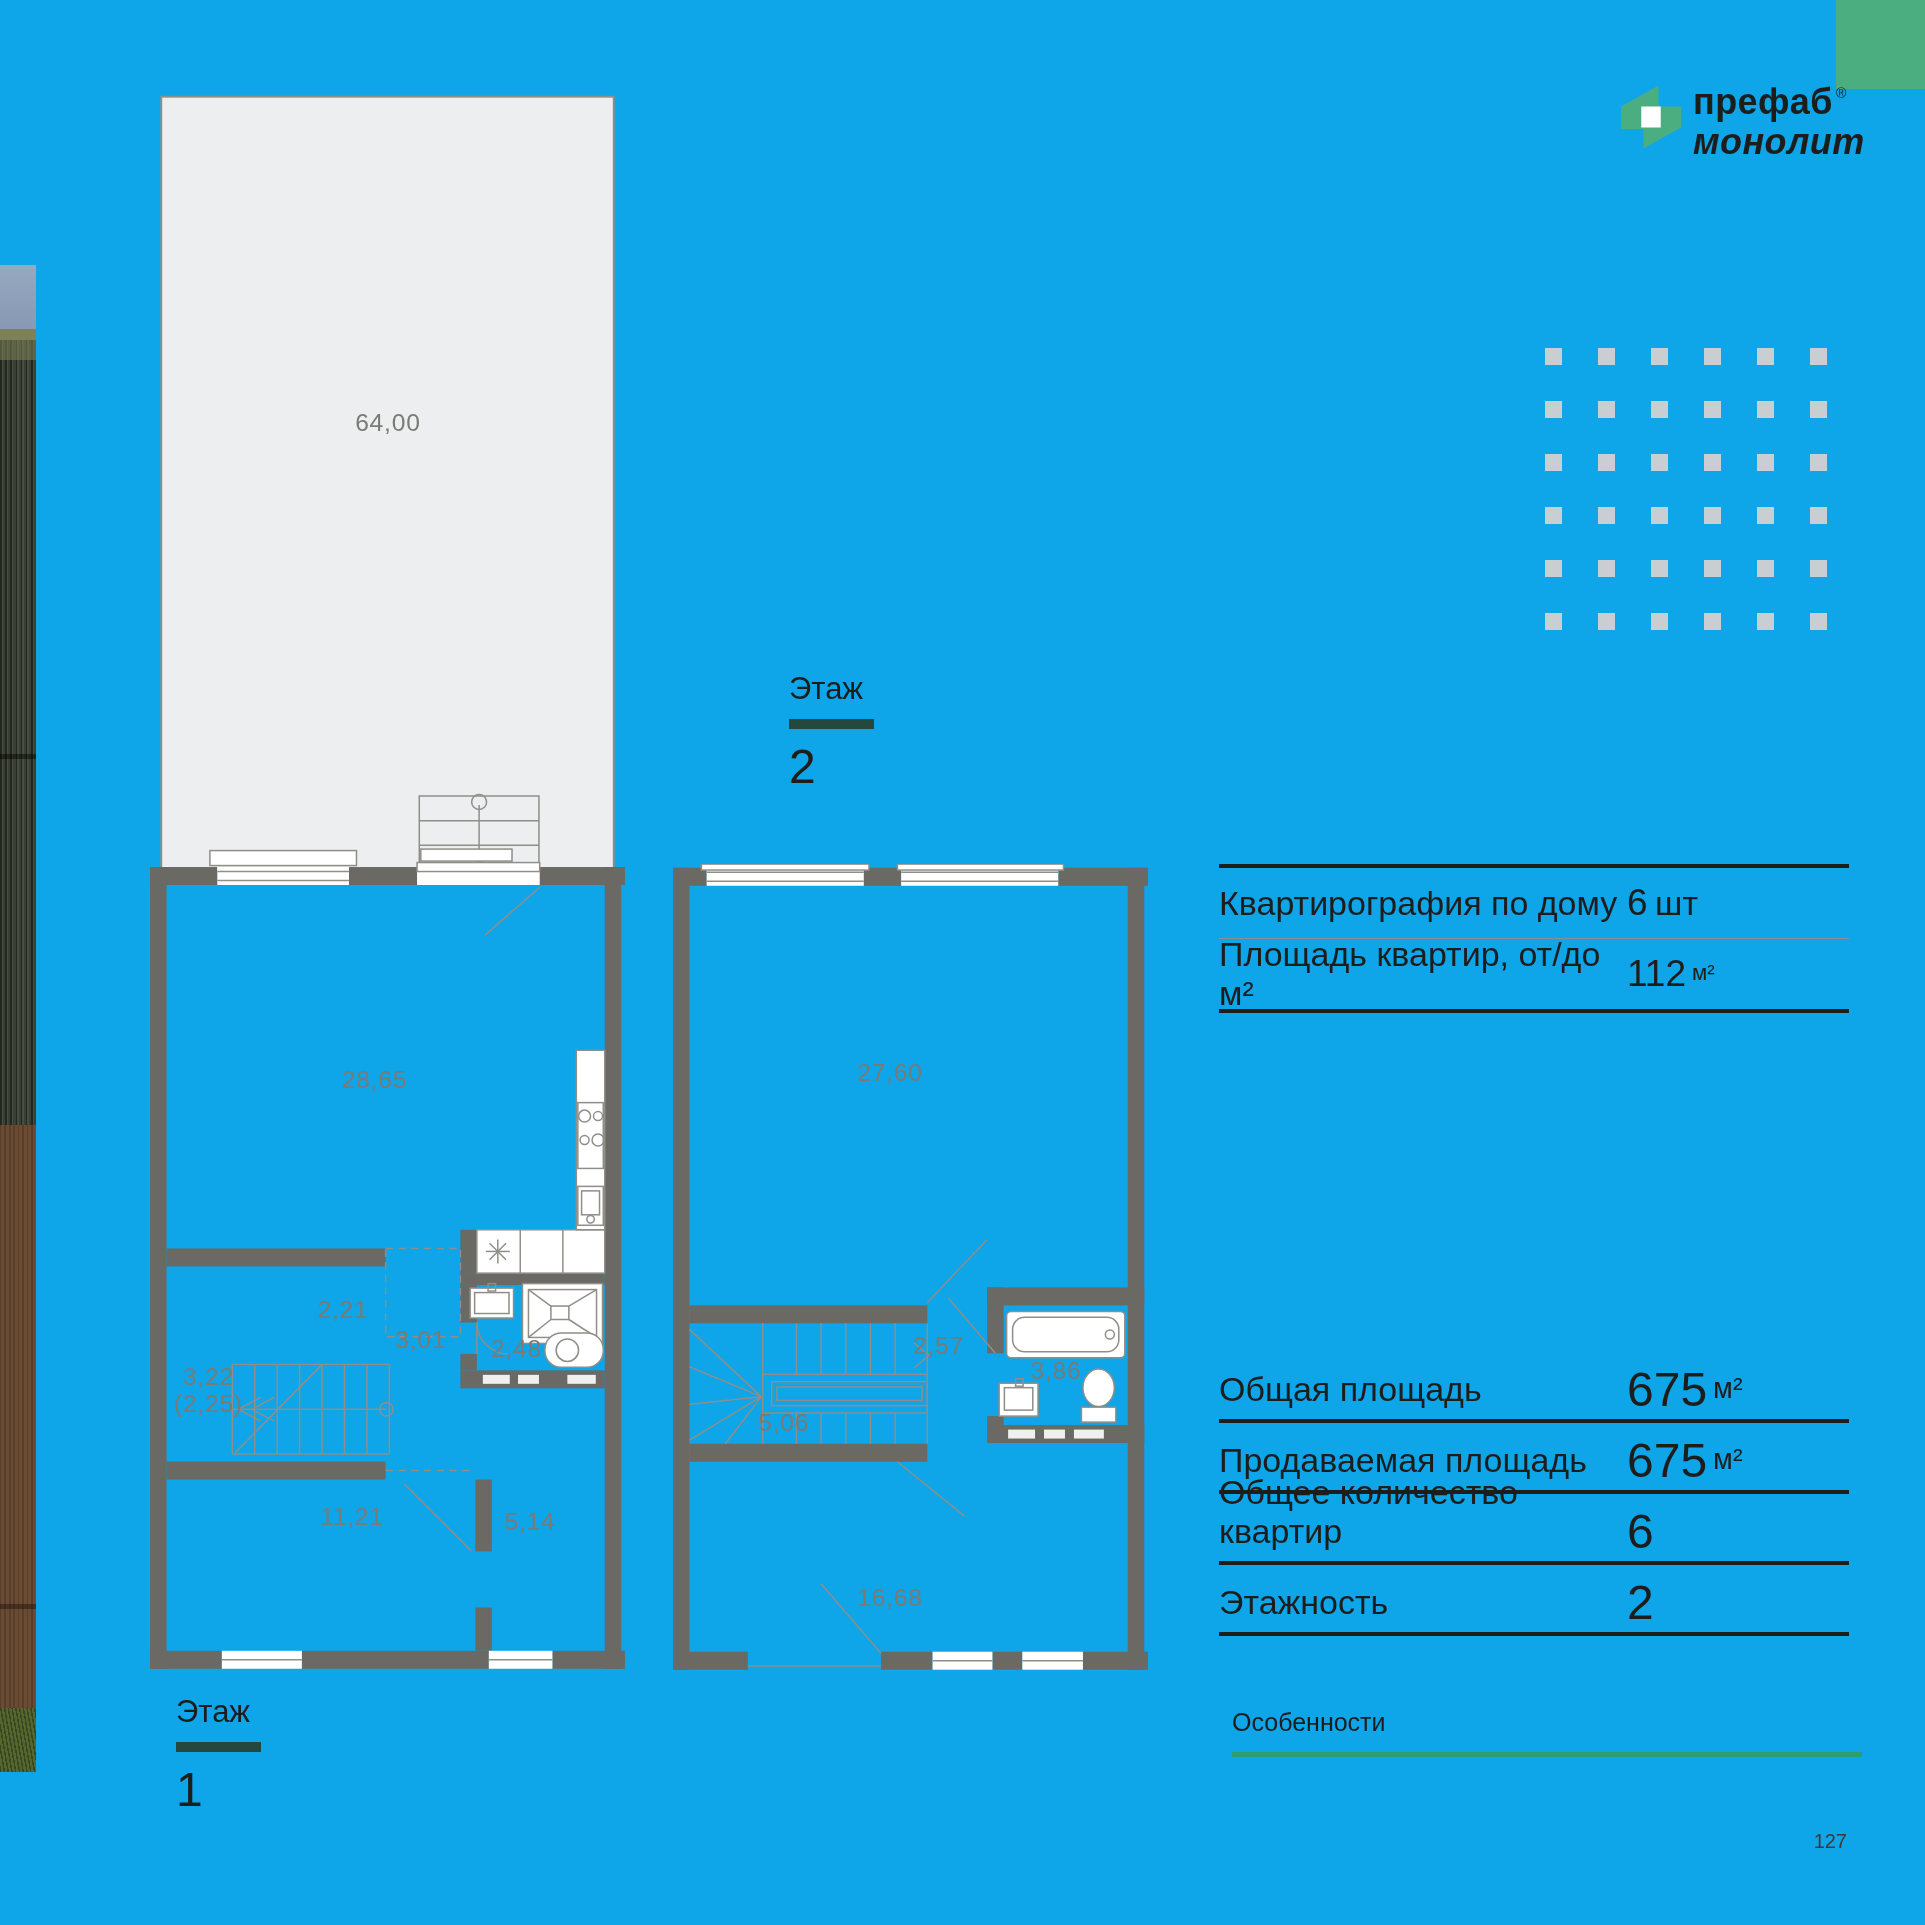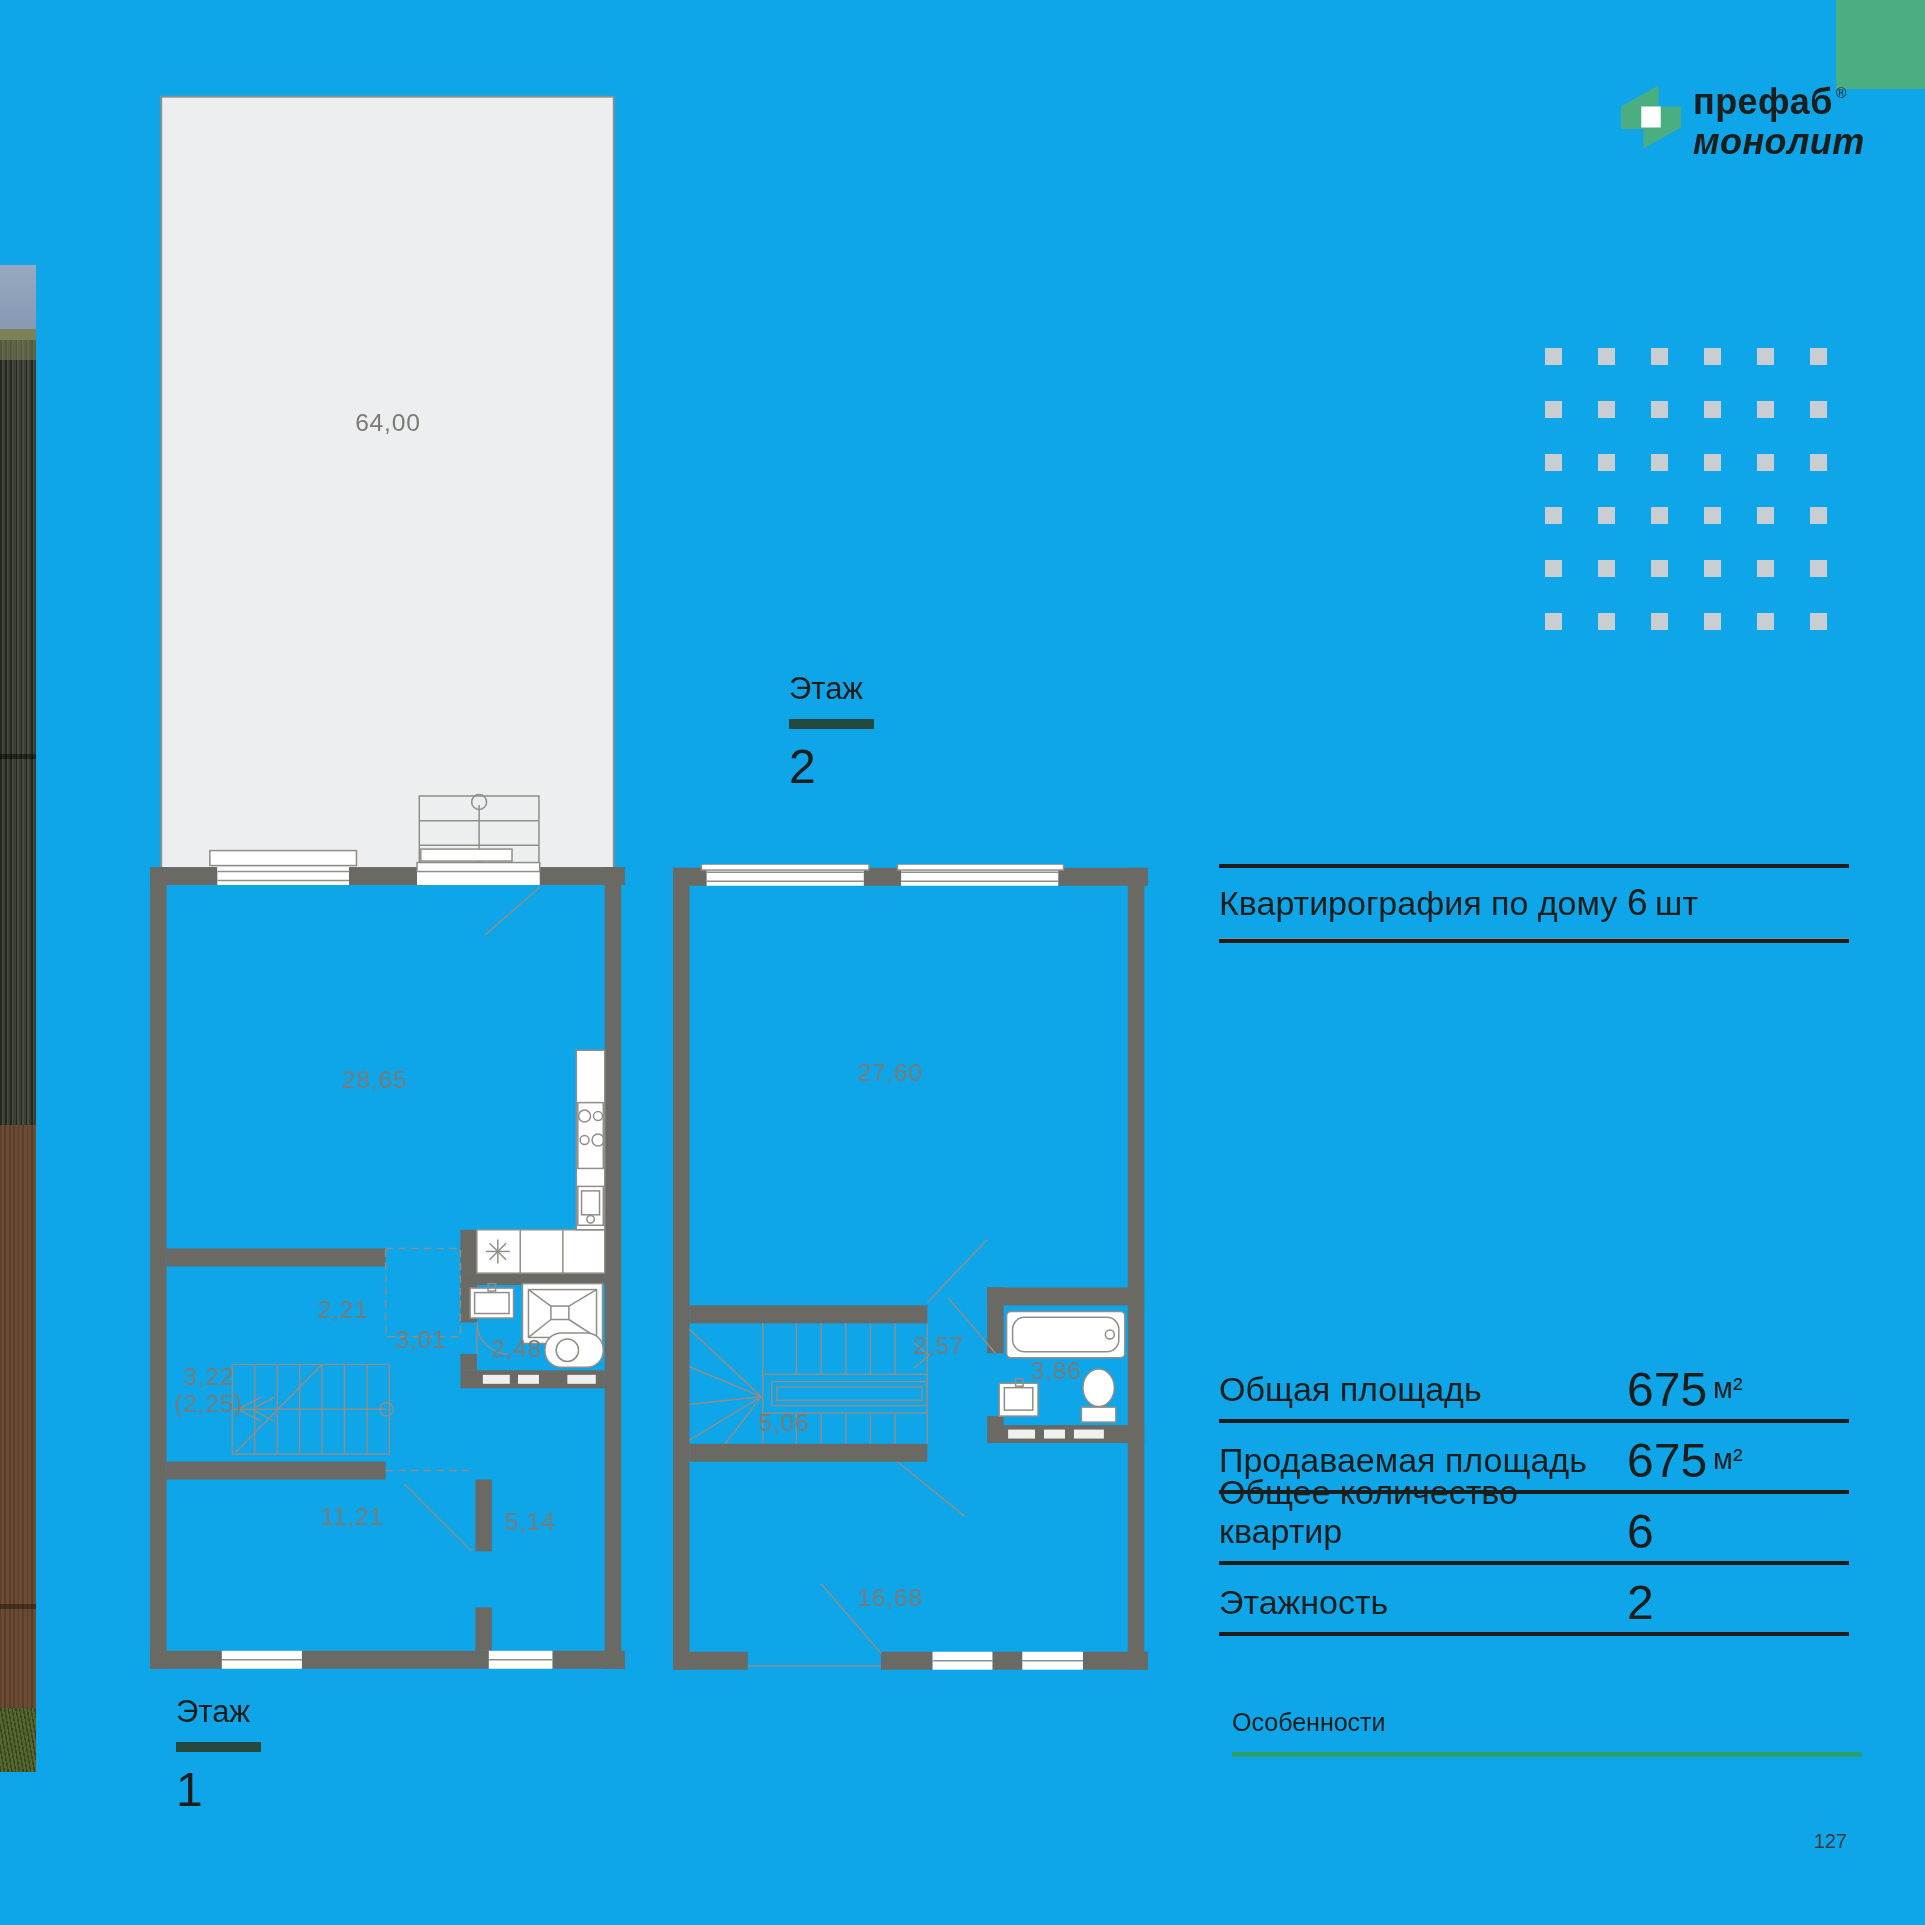--- a/index.html
+++ b/index.html
@@ -382,20 +382,24 @@
     <text x="512" y="688" text-anchor="middle">3,86</text>
     <text x="148" y="758" text-anchor="middle">5,06</text>
     <text x="290" y="992" text-anchor="middle">16,68</text>
   </svg>
 
   <div class="spec-table" id="t1">
     <div class="srow sep">
       <div class="slbl">Квартирография по дому</div>
       <div class="sval"><span>6</span><span class="u-plain">шт</span></div>
     </div>
+    <div class="srow">
+      <div class="slbl">Площадь квартир, от/до м²</div>
+      <div class="sval"><span>112</span><span class="u-sup">м²</span></div>
+    </div>
   </div>
 
   <div class="spec-table" id="t2">
     <div class="srow">
       <div class="slbl">Общая площадь</div>
       <div class="sval"><span>675</span><span class="u-sup">м²</span></div>
     </div>
     <div class="srow">
       <div class="slbl">Продаваемая площадь</div>
       <div class="sval"><span>675</span><span class="u-sup">м²</span></div>

